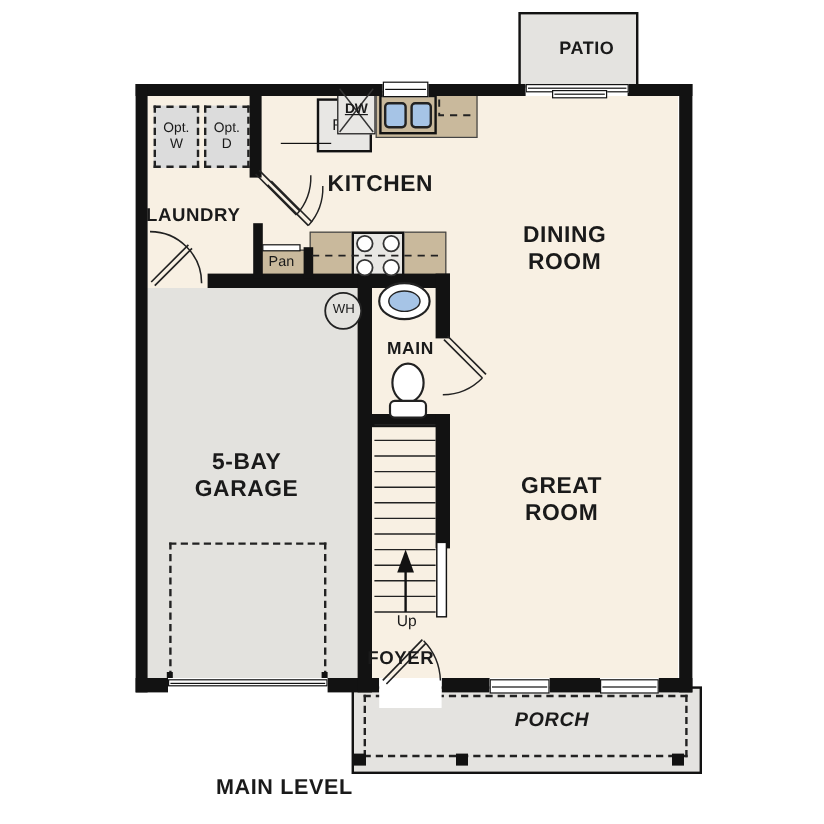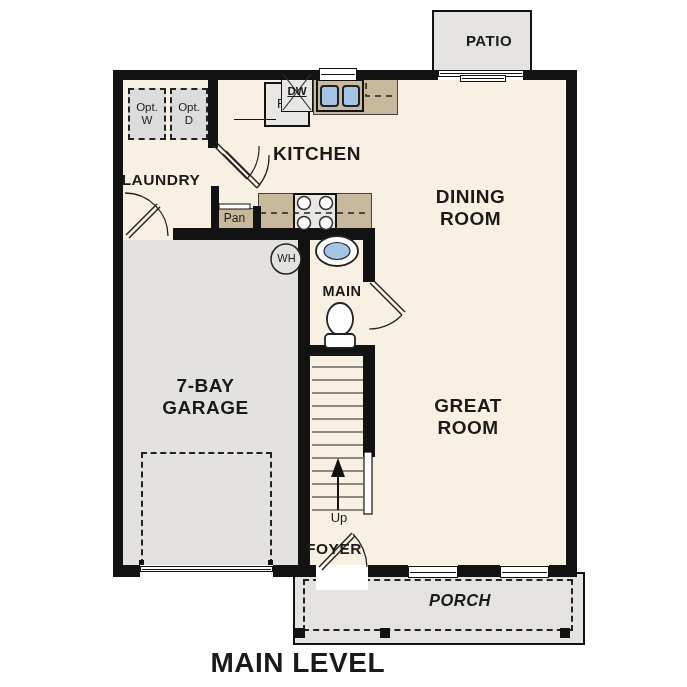--- a/index.html
+++ b/index.html
@@ -173,26 +173,26 @@
       <ellipse cx="340" cy="319" rx="13" ry="16"></ellipse>
       <rect x="325" y="334" width="30" height="14" rx="4"></rect>
     </g>
   </svg>
 
   <div class="room-label" style="left:432px;top:32px;width:114px;font-size:15px;">PATIO</div>
   <div class="room-label" style="left:105px;top:171px;width:112px;font-size:15.5px;">LAUNDRY</div>
   <div class="room-label" style="left:253px;top:143px;width:128px;font-size:19px;">KITCHEN</div>
   <div class="room-label" style="left:408px;top:142px;width:125px;font-size:19px;margin-top:44px;">DINING
 ROOM</div>
-  <div class="room-label" style="left:128px;top:375px;width:155px;font-size:19px;">7-BAY
+  <div class="room-label" style="left:128px;top:375px;width:155px;font-size:19px;">5-BAY
 GARAGE</div>
   <div class="room-label" style="left:308px;top:283px;width:68px;font-size:14.5px;">MAIN</div>
   <div class="room-label" style="left:403px;top:395px;width:130px;font-size:19px;">GREAT
 ROOM</div>
   <div class="room-label" style="left:300px;top:540px;width:68px;font-size:15.5px;">FOYER</div>
   <div class="room-label" style="left:330px;top:591px;width:260px;font-size:16.5px;font-style:italic;">PORCH</div>
-  <div class="room-label" style="left:117px;top:646px;width:240px;font-size:28px;text-align:right;letter-spacing:.5px;margin-left:28px;">MAIN LEVEL</div>
+  <div class="room-label" style="left:117px;top:646px;width:240px;font-size:18px;text-align:center;letter-spacing:.5px;">MAIN LEVEL</div>
   <div class="small-label" style="left:281px;top:85px;width:32px;font-size:11.5px;font-weight:bold;text-decoration:underline;">DW</div>
   <div class="small-label" style="left:214px;top:212px;width:41px;font-size:12px;">Pan</div>
   <div class="small-label" style="left:271px;top:252px;width:31px;font-size:11px;">WH</div>
   <div class="small-label" style="left:324px;top:511px;width:30px;font-size:13px;">Up</div>
 
 </div>
 
 </body></html>

